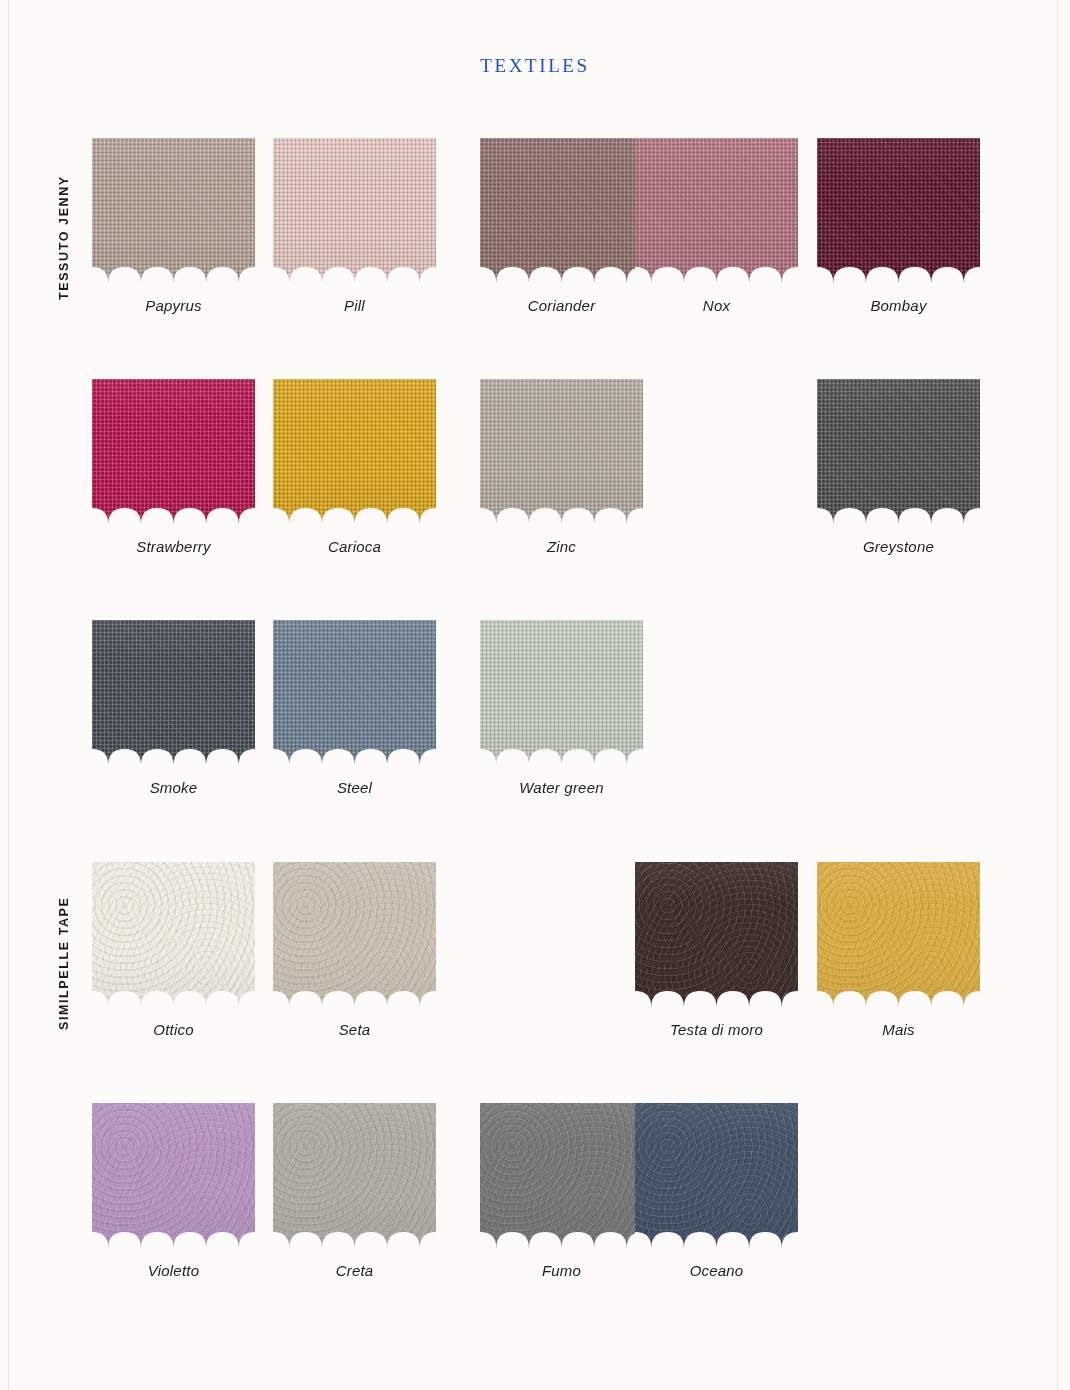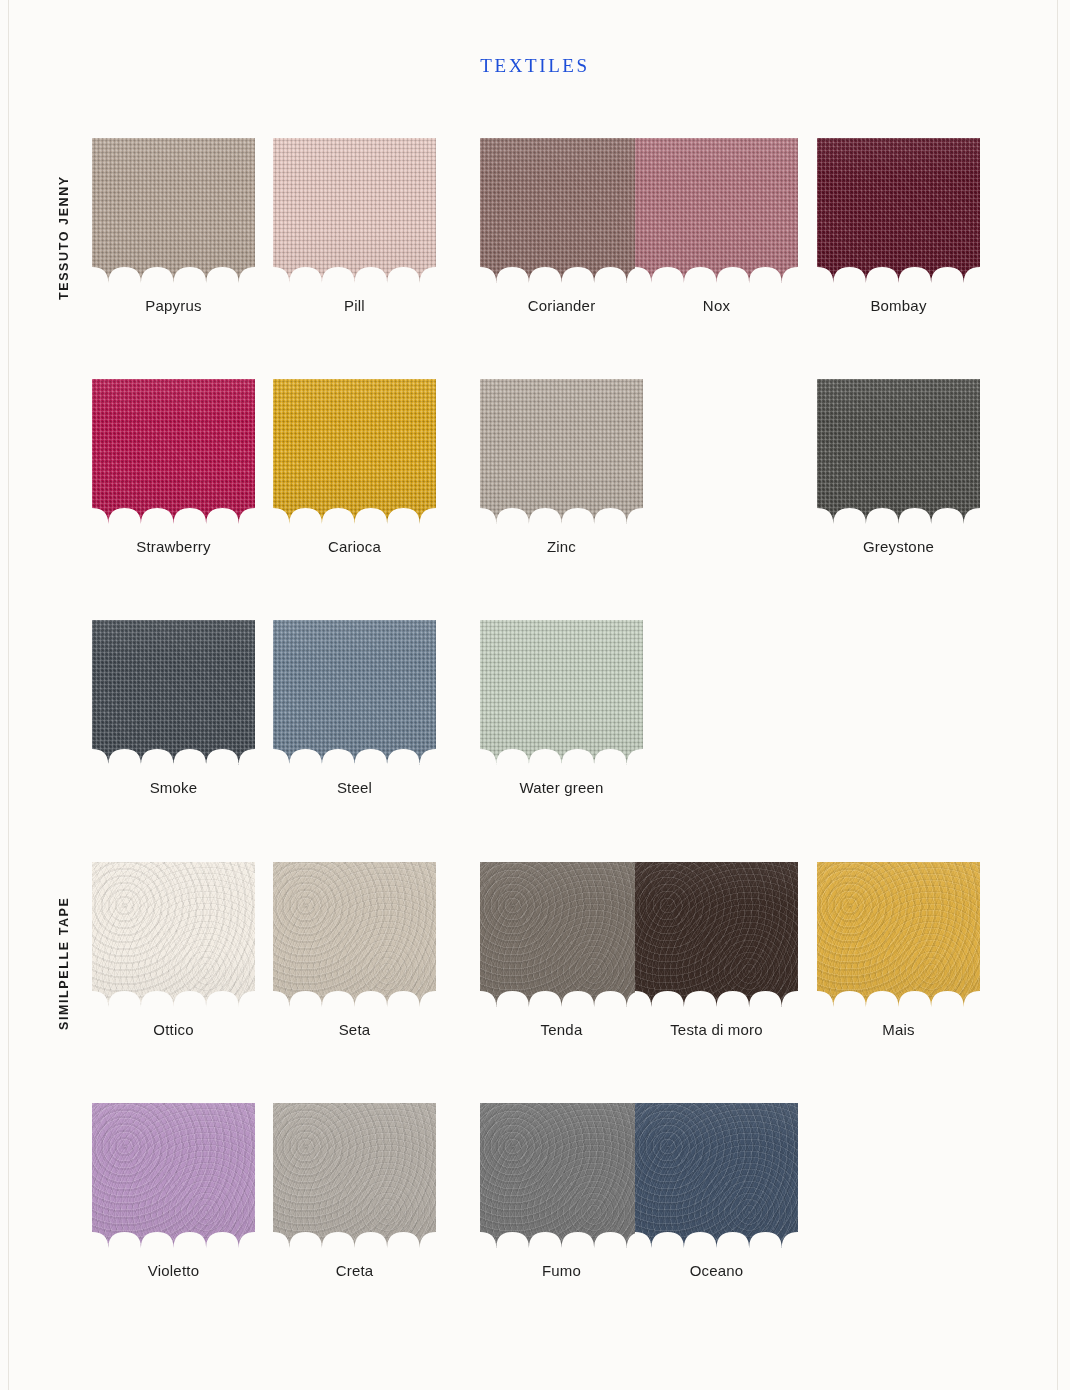--- a/index.html
+++ b/index.html
@@ -60,20 +60,21 @@
   .row {
     position: absolute;
     left: 92px;
     width: 900px;
     height: 200px;
   }
   .cell {
     position: absolute;
     top: 0;
     width: 163px;
+    font-style: italic;
   }
   .cell.c0 { left: 0px;   }
   .cell.c1 { left: 181px; }
   .cell.c2 { left: 362px; padding-left: 26px; }
   .cell.c3 { left: 543px; }
   .cell.c4 { left: 725px; }
 
   .swatch {
     position: relative;
     width: 163px;
@@ -317,85 +318,75 @@
     <div class="cell c1">
       <div class="swatch">
         <div class="fill tex-grain" style="background-color: rgb(205, 195, 180);"></div>
         <div class="shade"></div>
         <svg class="scallop-mask" viewBox="0 0 163 26" preserveAspectRatio="none">
           <path class="notch" d="M0 26 L0 10 Q16.3 10 16.3 26 Q16.3 10 32.6 10 Q48.9 10 48.9 26 Q48.9 10 65.2 10 Q81.5 10 81.5 26 Q81.5 10 97.8 10 Q114.1 10 114.1 26 Q114.1 10 130.4 10 Q146.7 10 146.7 26 Q146.7 10 163 10 L163 26 Z"></path>
         </svg>
       </div>
       <div class="label">Seta</div>
     </div>
+    <div class="cell c3">
+      <div class="swatch">
+        <div class="fill tex-grain" style="background-color: rgb(59, 44, 38);"></div>
+        <div class="shade"></div>
+        <svg class="scallop-mask" viewBox="0 0 163 26" preserveAspectRatio="none">
+          <path class="notch" d="M0 26 L0 10 Q16.3 10 16.3 26 Q16.3 10 32.6 10 Q48.9 10 48.9 26 Q48.9 10 65.2 10 Q81.5 10 81.5 26 Q81.5 10 97.8 10 Q114.1 10 114.1 26 Q114.1 10 130.4 10 Q146.7 10 146.7 26 Q146.7 10 163 10 L163 26 Z"></path>
+        </svg>
+      </div>
+      <div class="label">Testa di moro</div>
+    </div>
+    <div class="cell c4">
+      <div class="swatch">
+        <div class="fill tex-grain" style="background-color: rgb(221, 174, 66);"></div>
+        <div class="shade"></div>
+        <svg class="scallop-mask" viewBox="0 0 163 26" preserveAspectRatio="none">
+          <path class="notch" d="M0 26 L0 10 Q16.3 10 16.3 26 Q16.3 10 32.6 10 Q48.9 10 48.9 26 Q48.9 10 65.2 10 Q81.5 10 81.5 26 Q81.5 10 97.8 10 Q114.1 10 114.1 26 Q114.1 10 130.4 10 Q146.7 10 146.7 26 Q146.7 10 163 10 L163 26 Z"></path>
+        </svg>
+      </div>
+      <div class="label">Mais</div>
+    </div>
+  </div>
+
+  <div class="row" id="row-l2">
+    <div class="cell c1">
+      <div class="swatch">
+        <div class="fill tex-grain" style="background-color: rgb(178, 172, 164);"></div>
+        <div class="shade"></div>
+        <svg class="scallop-mask" viewBox="0 0 163 26" preserveAspectRatio="none">
+          <path class="notch" d="M0 26 L0 10 Q16.3 10 16.3 26 Q16.3 10 32.6 10 Q48.9 10 48.9 26 Q48.9 10 65.2 10 Q81.5 10 81.5 26 Q81.5 10 97.8 10 Q114.1 10 114.1 26 Q114.1 10 130.4 10 Q146.7 10 146.7 26 Q146.7 10 163 10 L163 26 Z"></path>
+        </svg>
+      </div>
+      <div class="label">Creta</div>
+    </div>
+    <div class="cell c0">
+      <div class="swatch">
+        <div class="fill tex-grain" style="background-color: rgb(183, 148, 194);"></div>
+        <div class="shade"></div>
+        <svg class="scallop-mask" viewBox="0 0 163 26" preserveAspectRatio="none">
+          <path class="notch" d="M0 26 L0 10 Q16.3 10 16.3 26 Q16.3 10 32.6 10 Q48.9 10 48.9 26 Q48.9 10 65.2 10 Q81.5 10 81.5 26 Q81.5 10 97.8 10 Q114.1 10 114.1 26 Q114.1 10 130.4 10 Q146.7 10 146.7 26 Q146.7 10 163 10 L163 26 Z"></path>
+        </svg>
+      </div>
+      <div class="label">Violetto</div>
+    </div>
     <div class="cell c2">
       <div class="swatch">
-        <div class="fill tex-grain" style="background-color: rgb(120, 111, 102);"></div>
-        <div class="shade"></div>
-        <svg class="scallop-mask" viewBox="0 0 163 26" preserveAspectRatio="none">
-          <path class="notch" d="M0 26 L0 10 Q16.3 10 16.3 26 Q16.3 10 32.6 10 Q48.9 10 48.9 26 Q48.9 10 65.2 10 Q81.5 10 81.5 26 Q81.5 10 97.8 10 Q114.1 10 114.1 26 Q114.1 10 130.4 10 Q146.7 10 146.7 26 Q146.7 10 163 10 L163 26 Z"></path>
-        </svg>
-      </div>
-      <div class="label">Tenda</div>
+        <div class="fill tex-grain" style="background-color: rgb(118, 118, 118);"></div>
+        <div class="shade"></div>
+        <svg class="scallop-mask" viewBox="0 0 163 26" preserveAspectRatio="none">
+          <path class="notch" d="M0 26 L0 10 Q16.3 10 16.3 26 Q16.3 10 32.6 10 Q48.9 10 48.9 26 Q48.9 10 65.2 10 Q81.5 10 81.5 26 Q81.5 10 97.8 10 Q114.1 10 114.1 26 Q114.1 10 130.4 10 Q146.7 10 146.7 26 Q146.7 10 163 10 L163 26 Z"></path>
+        </svg>
+      </div>
+      <div class="label">Fumo</div>
     </div>
     <div class="cell c3">
       <div class="swatch">
-        <div class="fill tex-grain" style="background-color: rgb(59, 44, 38);"></div>
-        <div class="shade"></div>
-        <svg class="scallop-mask" viewBox="0 0 163 26" preserveAspectRatio="none">
-          <path class="notch" d="M0 26 L0 10 Q16.3 10 16.3 26 Q16.3 10 32.6 10 Q48.9 10 48.9 26 Q48.9 10 65.2 10 Q81.5 10 81.5 26 Q81.5 10 97.8 10 Q114.1 10 114.1 26 Q114.1 10 130.4 10 Q146.7 10 146.7 26 Q146.7 10 163 10 L163 26 Z"></path>
-        </svg>
-      </div>
-      <div class="label">Testa di moro</div>
-    </div>
-    <div class="cell c4">
-      <div class="swatch">
-        <div class="fill tex-grain" style="background-color: rgb(221, 174, 66);"></div>
-        <div class="shade"></div>
-        <svg class="scallop-mask" viewBox="0 0 163 26" preserveAspectRatio="none">
-          <path class="notch" d="M0 26 L0 10 Q16.3 10 16.3 26 Q16.3 10 32.6 10 Q48.9 10 48.9 26 Q48.9 10 65.2 10 Q81.5 10 81.5 26 Q81.5 10 97.8 10 Q114.1 10 114.1 26 Q114.1 10 130.4 10 Q146.7 10 146.7 26 Q146.7 10 163 10 L163 26 Z"></path>
-        </svg>
-      </div>
-      <div class="label">Mais</div>
-    </div>
-  </div>
-
-  <div class="row" id="row-l2">
-    <div class="cell c1">
-      <div class="swatch">
-        <div class="fill tex-grain" style="background-color: rgb(178, 172, 164);"></div>
-        <div class="shade"></div>
-        <svg class="scallop-mask" viewBox="0 0 163 26" preserveAspectRatio="none">
-          <path class="notch" d="M0 26 L0 10 Q16.3 10 16.3 26 Q16.3 10 32.6 10 Q48.9 10 48.9 26 Q48.9 10 65.2 10 Q81.5 10 81.5 26 Q81.5 10 97.8 10 Q114.1 10 114.1 26 Q114.1 10 130.4 10 Q146.7 10 146.7 26 Q146.7 10 163 10 L163 26 Z"></path>
-        </svg>
-      </div>
-      <div class="label">Creta</div>
-    </div>
-    <div class="cell c0">
-      <div class="swatch">
-        <div class="fill tex-grain" style="background-color: rgb(183, 148, 194);"></div>
-        <div class="shade"></div>
-        <svg class="scallop-mask" viewBox="0 0 163 26" preserveAspectRatio="none">
-          <path class="notch" d="M0 26 L0 10 Q16.3 10 16.3 26 Q16.3 10 32.6 10 Q48.9 10 48.9 26 Q48.9 10 65.2 10 Q81.5 10 81.5 26 Q81.5 10 97.8 10 Q114.1 10 114.1 26 Q114.1 10 130.4 10 Q146.7 10 146.7 26 Q146.7 10 163 10 L163 26 Z"></path>
-        </svg>
-      </div>
-      <div class="label">Violetto</div>
-    </div>
-    <div class="cell c2">
-      <div class="swatch">
-        <div class="fill tex-grain" style="background-color: rgb(118, 118, 118);"></div>
-        <div class="shade"></div>
-        <svg class="scallop-mask" viewBox="0 0 163 26" preserveAspectRatio="none">
-          <path class="notch" d="M0 26 L0 10 Q16.3 10 16.3 26 Q16.3 10 32.6 10 Q48.9 10 48.9 26 Q48.9 10 65.2 10 Q81.5 10 81.5 26 Q81.5 10 97.8 10 Q114.1 10 114.1 26 Q114.1 10 130.4 10 Q146.7 10 146.7 26 Q146.7 10 163 10 L163 26 Z"></path>
-        </svg>
-      </div>
-      <div class="label">Fumo</div>
-    </div>
-    <div class="cell c3">
-      <div class="swatch">
         <div class="fill tex-grain" style="background-color: rgb(65, 81, 103);"></div>
         <div class="shade"></div>
         <svg class="scallop-mask" viewBox="0 0 163 26" preserveAspectRatio="none">
           <path class="notch" d="M0 26 L0 10 Q16.3 10 16.3 26 Q16.3 10 32.6 10 Q48.9 10 48.9 26 Q48.9 10 65.2 10 Q81.5 10 81.5 26 Q81.5 10 97.8 10 Q114.1 10 114.1 26 Q114.1 10 130.4 10 Q146.7 10 146.7 26 Q146.7 10 163 10 L163 26 Z"></path>
         </svg>
       </div>
       <div class="label">Oceano</div>
     </div>
   </div>
 

